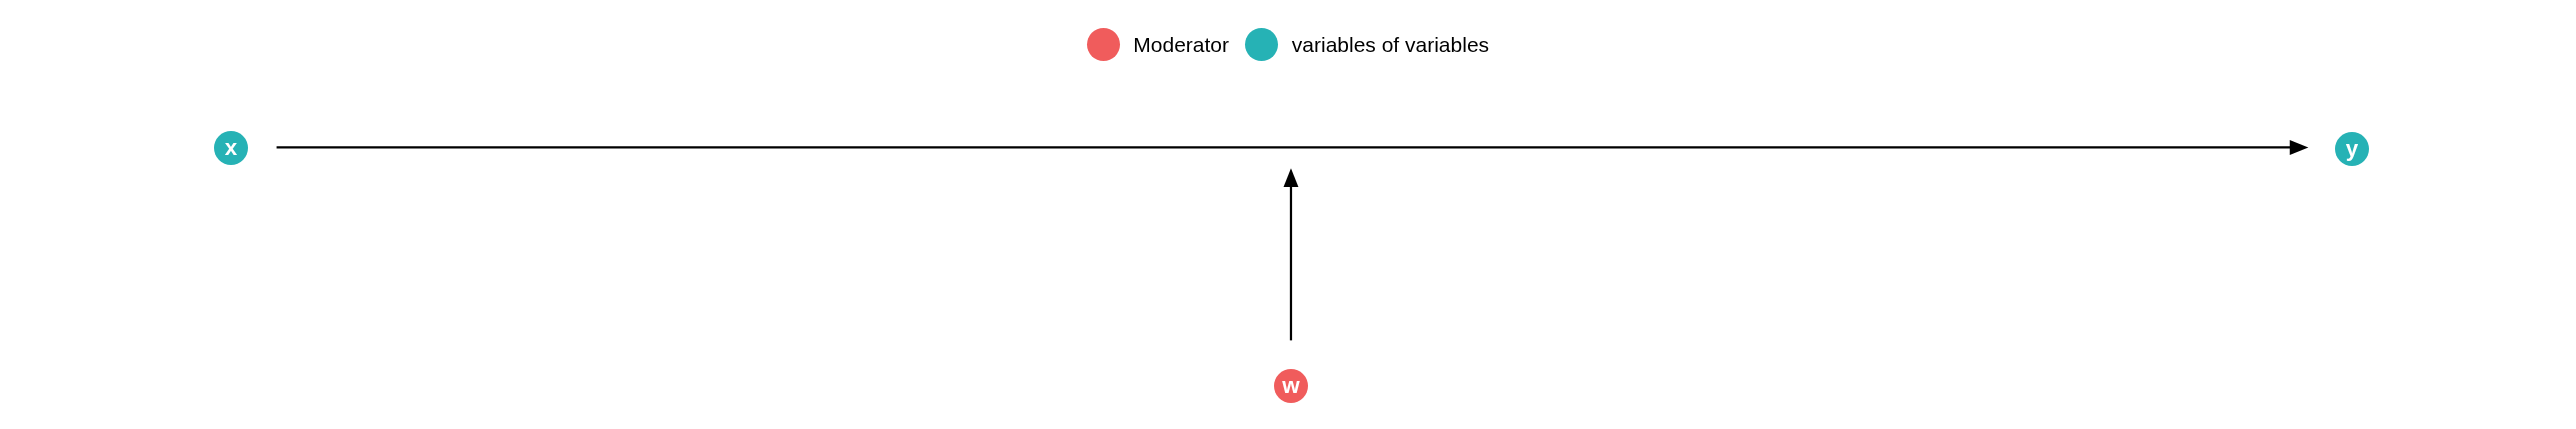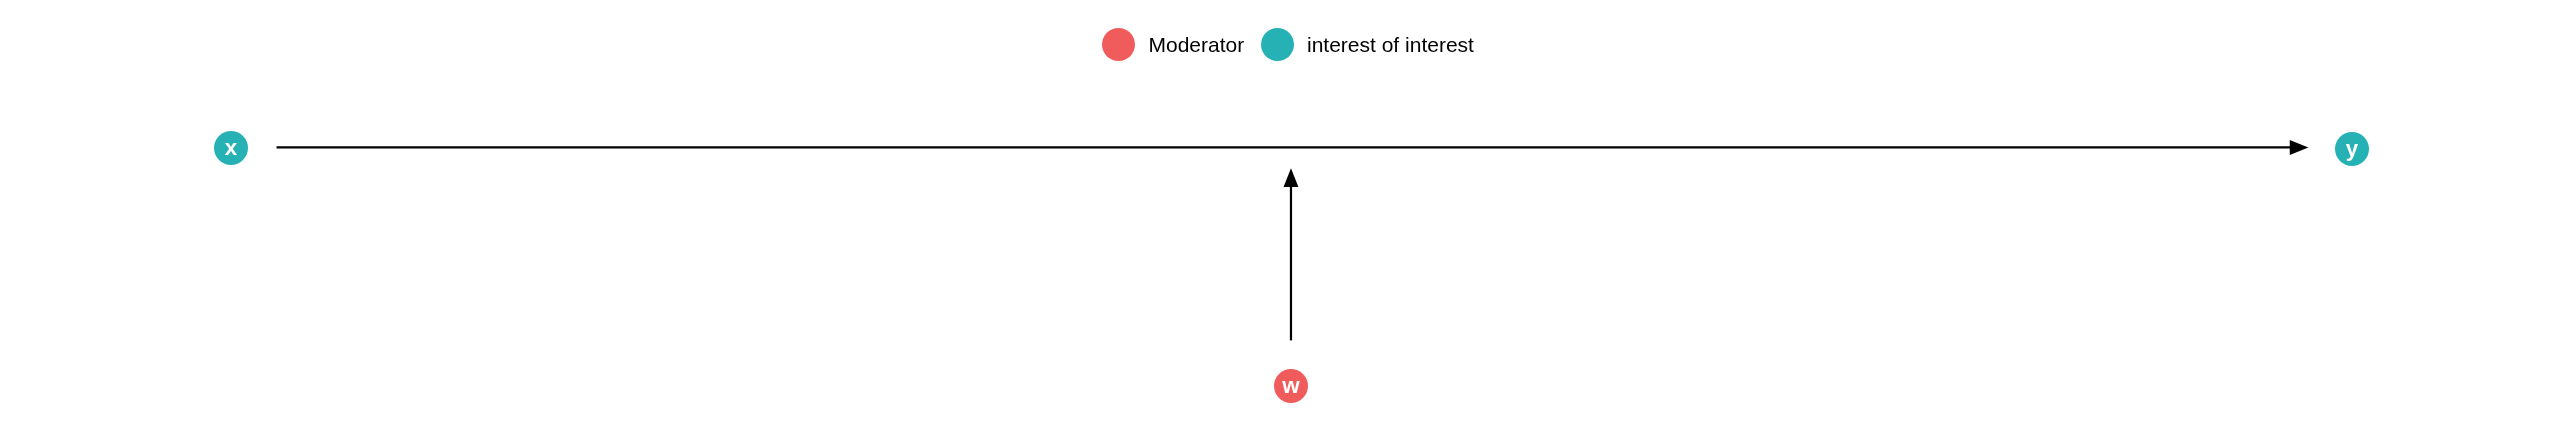--- a/index.html
+++ b/index.html
@@ -82,21 +82,21 @@
     </g>
   </svg>
 
   <div class="legend">
     <div class="legend-item">
       <span class="legend-swatch" style="background-color: rgb(240, 92, 92);"></span>
       <span class="legend-label">Moderator</span>
     </div>
     <div class="legend-item">
       <span class="legend-swatch" style="background-color: rgb(38, 178, 181);"></span>
-      <span class="legend-label">interest of interest</span>
+      <span class="legend-label">variables of variables</span>
     </div>
   </div>
 
   <div class="node node-x" style="background-color: rgb(38, 178, 181);">x</div>
 
   <div class="node node-y" style="background-color: rgb(38, 178, 181);">y</div>
 
   <div class="node node-w" style="background-color: rgb(240, 92, 92);">w</div>
 
 </div>

